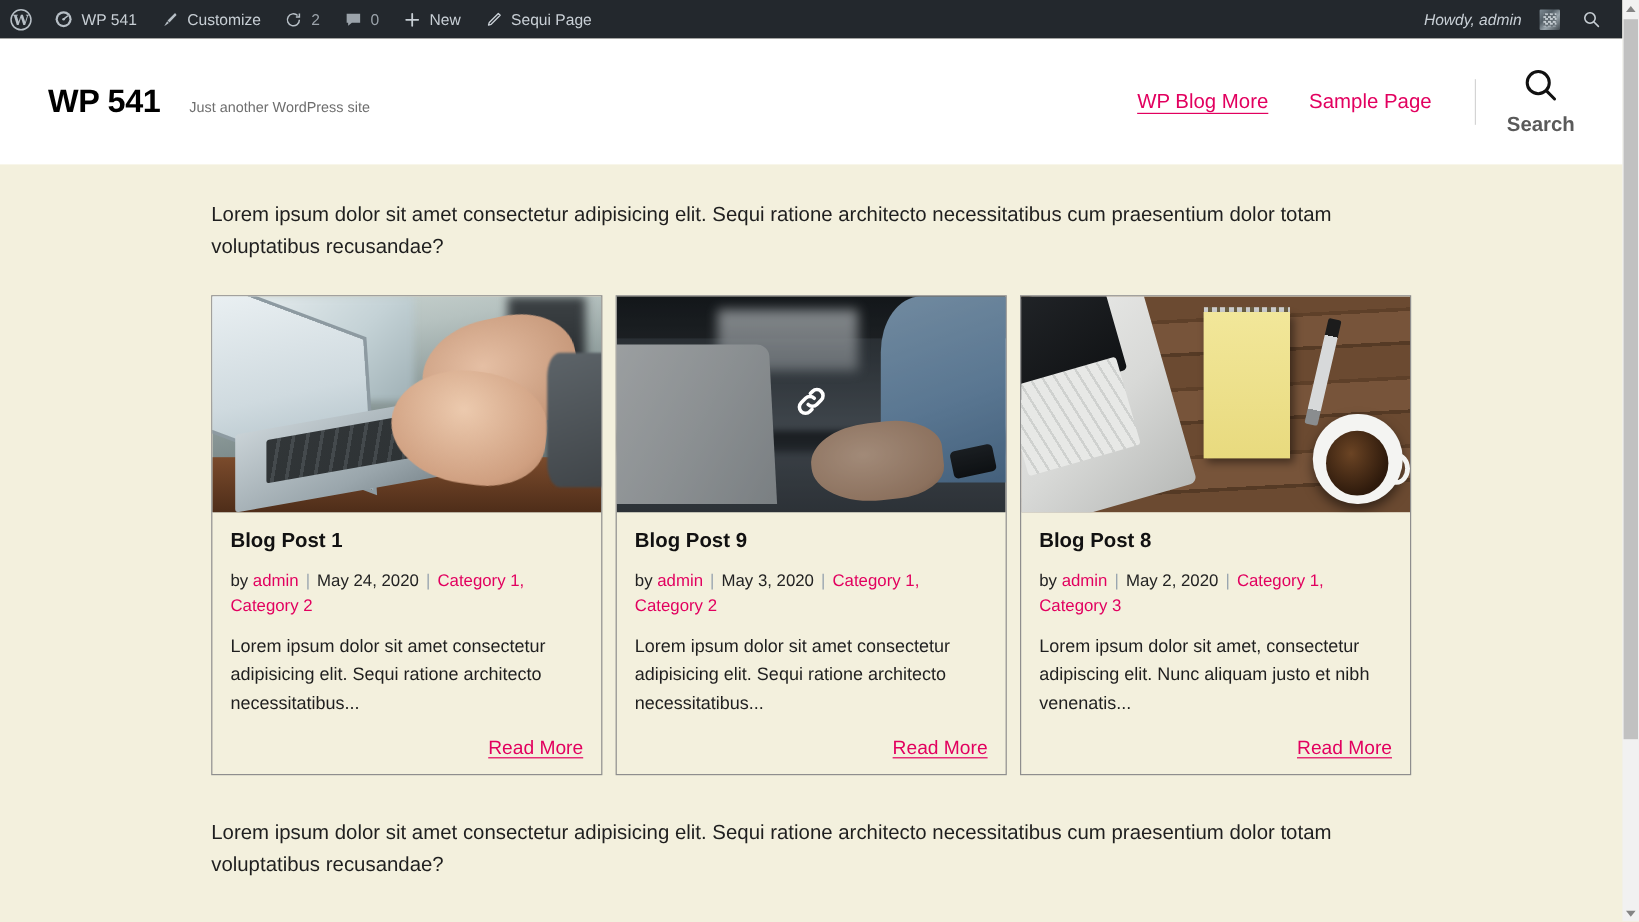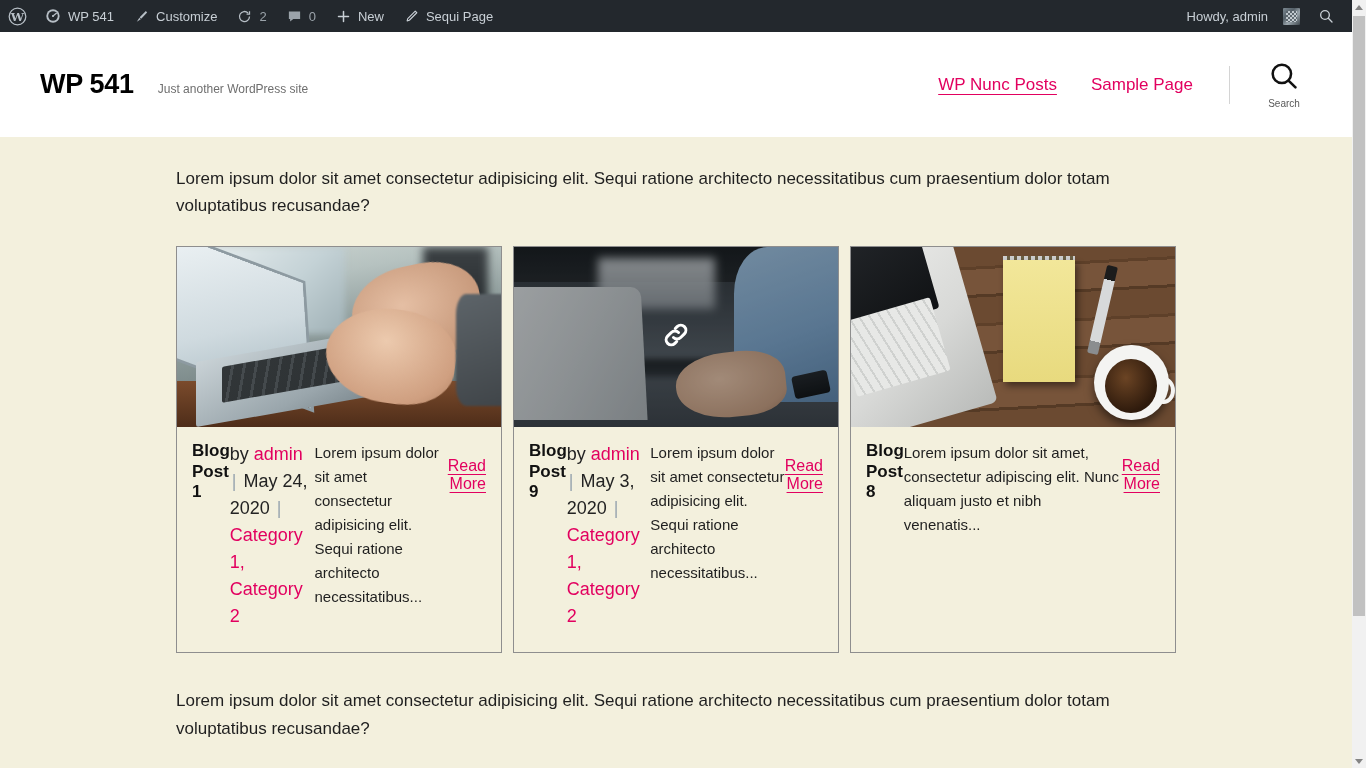--- a/index.html
+++ b/index.html
@@ -22,21 +22,21 @@
   .adminbar {
     position: absolute; top: 0; left: 0;
     width: 1352px; height: 32px;
     background: #23282d;
     color: #b7bfc6;
     display: flex; align-items: center;
     font-size: 13px;
     z-index: 40;
   }
   .ab-left { display: flex; align-items: center; height: 32px; }
-  .ab-right { display: flex; align-items: flex-start; height: 32px; margin-left: auto; padding-right: 6px; }
+  .ab-right { display: flex; align-items: flex-start; height: 32px; margin-left: auto; padding-right: 6px; font-style: italic; }
   .ab-item {
     display: flex; align-items: center; gap: 7px;
     height: 32px; padding: 0 10px;
     color: #c8cfd5; white-space: nowrap; cursor: default;
   }
   .ab-item:first-child { padding-left: 8px; padding-right: 8px; }
   .ab-count { color: #9ba3aa; }
   .ab-icon { display: inline-flex; align-items: center; justify-content: center; }
   .ab-icon svg { display: block; }
   .avatar-ab {
@@ -73,21 +73,21 @@
     font-size: 17px; color: #e2005f; text-decoration: none; white-space: nowrap;
   }
   .nav-link.current { text-decoration: underline; text-underline-offset: 4px; }
   .nav-sep {
     width: 1px; height: 38px; background: #d4d4d4; margin: 0 26px 0 36px;
   }
   .search-toggle {
     display: flex; flex-direction: column; align-items: center; gap: 2px;
     cursor: pointer; width: 56px;
   }
-  .search-label { font-size: 10px; font-weight: normal; color: #5a5a5a; }
+  .search-label { font-size: 17px; font-weight: bold; color: #5a5a5a; }
 
   
   .content {
     position: absolute; top: 137px; left: 0;
     width: 1352px; height: 631px;
     background: #f3f0dd;
     z-index: 10;
   }
   .inner { width: 1000px; margin: 0 auto; padding-top: 28px; }
 
@@ -104,26 +104,26 @@
     width: 326px;
     background: #f3f0dd;
     border: 1px solid #8e8e8e;
     display: flex; flex-direction: column;
   }
   .card-thumb {
     width: 100%; height: 180px;
     position: relative; overflow: hidden;
     display: block;
   }
-  .card-body { padding: 14px 15px 10px 15px; flex: 1; display: flex; flex-direction: row; justify-content: center; }
+  .card-body { padding: 14px 15px 10px 15px; flex: 1; display: flex; flex-direction: column; justify-content: center; }
   .card-title {
     font-size: 17px; font-weight: bold; color: #111111; margin: 0 0 11px 0; line-height: 1.2;
   }
   .card-meta {
-    font-size: 18px; line-height: 1.5; color: #232323; margin: 0 0 12px 0;
+    font-size: 14px; line-height: 1.5; color: #232323; margin: 0 0 12px 0;
   }
   .card-meta a { color: #e2005f; text-decoration: none; }
   .card-meta .bar { color: #9aa6b0; margin: 0 2px; }
   .card-excerpt {
     font-size: 15px; line-height: 1.6; color: #1f1f1f; margin: 0;
   }
   .card-more { margin-top: 16px; text-align: right; padding-bottom: 2px; }
   .card-more a {
     font-size: 16px; color: #e2005f; text-decoration: underline; text-underline-offset: 3px;
   }
@@ -329,21 +329,21 @@
   </div>
 
   <header class="site-header">
     <div class="brand">
       <div class="site-title">WP 541</div>
       <div class="site-desc">Just another WordPress site</div>
     </div>
 
     <div class="header-right">
       <nav class="nav">
-        <a class="nav-link current" href="#">WP Nunc Posts</a>
+        <a class="nav-link current" href="#">WP Blog More</a>
         <a class="nav-link" href="#">Sample Page</a>
       </nav>
       <div class="nav-sep"></div>
       <div class="search-toggle">
         <span>
           <svg width="32" height="32" viewBox="0 0 24 24">
             <circle cx="10.4" cy="10.4" r="6.9" fill="none" stroke="#111111" stroke-width="1.9"></circle>
             <path d="M15.4 15.4 L20.6 20.6" stroke="#111111" stroke-width="1.9" stroke-linecap="round"></path>
           </svg>
         </span>
@@ -437,20 +437,28 @@
               <span class="spiral"></span>
                 <span class="pad"></span>
                 <span class="pen"></span>
               <span class="cup"></span>
                 <span class="handle"></span>
                 <span class="cof"></span>
             </span>
           </a>
           <div class="card-body">
             <h2 class="card-title">Blog Post 8</h2>
+            <div class="card-meta">
+              <span>by</span>
+              <a href="#">admin</a>
+              <span class="bar">|</span>
+              <span>May 2, 2020</span>
+              <span class="bar">|</span>
+              <a href="#">Category 1, Category 3</a>
+            </div>
             <p class="card-excerpt">Lorem ipsum dolor sit amet, consectetur adipiscing elit. Nunc aliquam justo et nibh venenatis...</p>
             <div class="card-more">
               <a href="#">Read More</a>
             </div>
           </div>
         </article>
 
       </div>
 
       <p class="para bottom">Lorem ipsum dolor sit amet consectetur adipisicing elit. Sequi ratione architecto necessitatibus cum praesentium dolor totam voluptatibus recusandae?</p>

